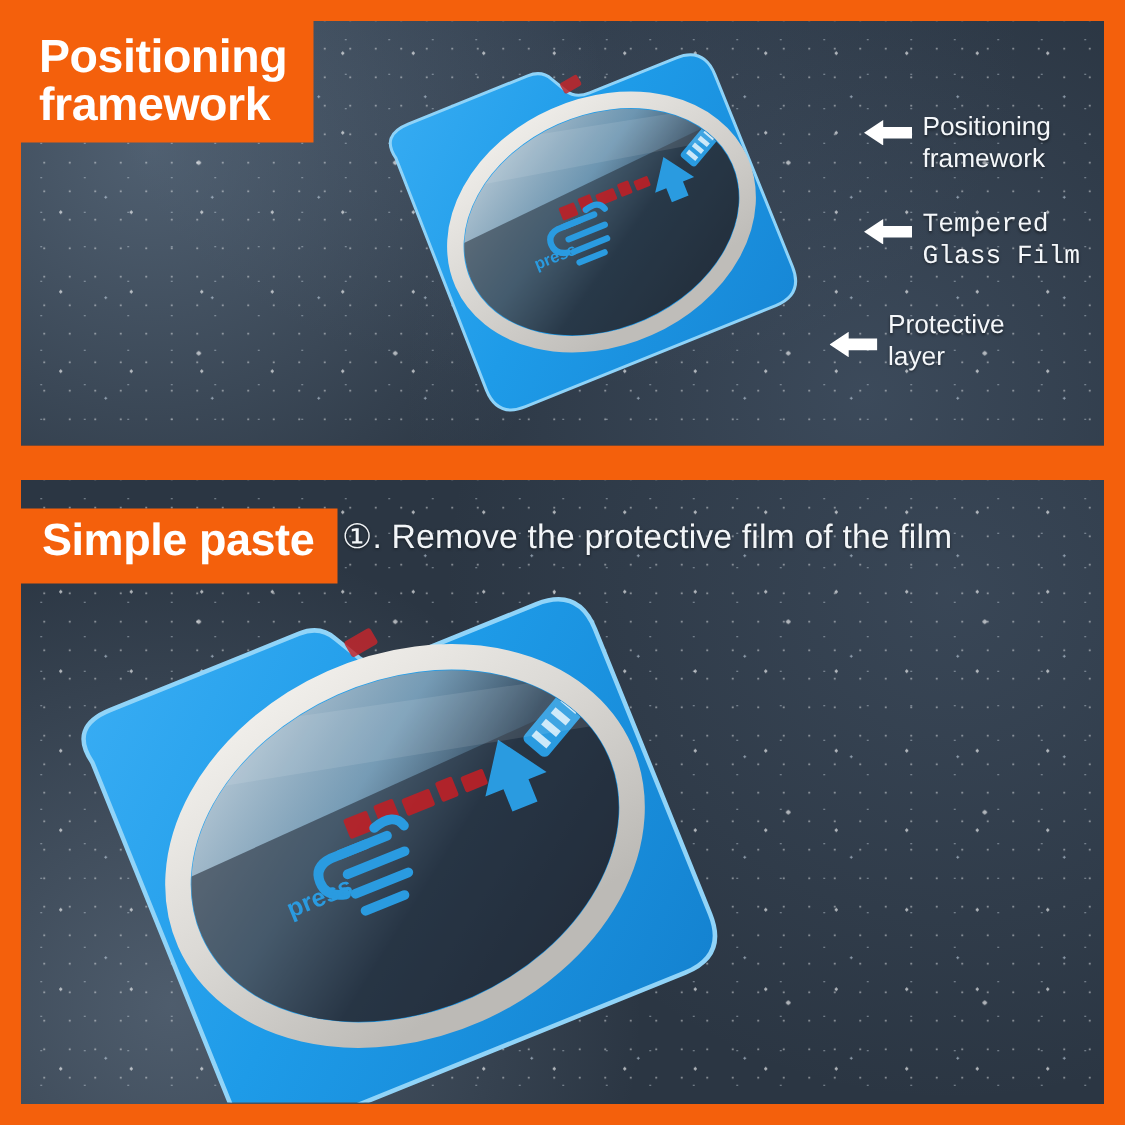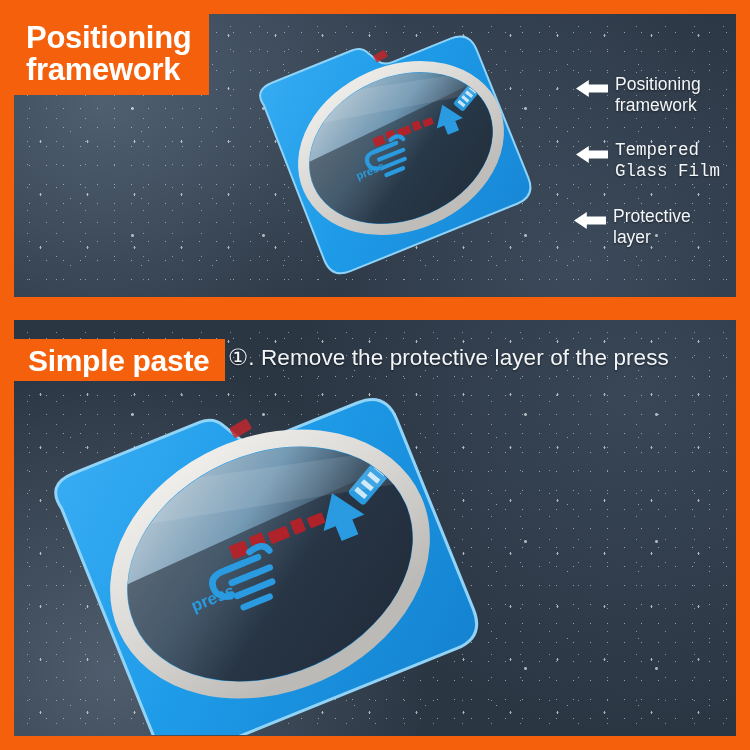--- a/index.html
+++ b/index.html
@@ -83,21 +83,21 @@
   }
   #title-top {
     top: 0;
     left: 0;
     padding: 8px 18px 10px 12px;
     font-size: 31px;
   }
   #title-bottom {
     top: 19px;
     left: 0;
-    padding: 7px 16px 4px 14px;
+    padding: 7px 16px 12px 14px;
     font-size: 30px;
   }
 
   
   #step-text {
     position: absolute;
     top: 24px;
     left: 214px;
     color: #F2F5F8;
     font-size: 22.5px;
@@ -126,21 +126,21 @@
   }
   .callout .callout-label {
     color: #F4F7FA;
     font-size: 17.5px;
     line-height: 1.18;
     white-space: pre-line;
     text-shadow: 0 1px 2px rgba(0,0,0,0.5);
   }
   #callout-0 { top: 60px;  left: 562px; }
   #callout-1 { top: 126px; left: 562px; font-family: Liberation Mono, monospace; }
-  #callout-2 { top: 192px; left: 560px; }
+  #callout-2 { top: 192px; left: 539px; align-items: center; }
 
   
   .device-wrap {
     position: absolute;
     z-index: 3;
   }
   #device-top    { top: 14px;  left: 232px; width: 310px; height: 262px; }
   #device-bottom { top: 70px;  left: 28px;  width: 490px; height: 345px; }
   .device-wrap svg { display: block; width: 100%; height: 100%; }
 </style>
@@ -339,16 +339,16 @@
 
           <text x="152" y="222" fill="#2A9BE0" font-family="Liberation Sans, sans-serif" font-size="17" font-weight="bold" transform="rotate(-22 152 222)">press</text>
 
           <path d="M 70 100 L 390 54 L 390 88 L 70 140 Z" fill="#ffffff" opacity="0.10"></path>
         </g>
       </svg>
     </div>
 
     <div class="title-block" id="title-bottom">Simple paste</div>
 
-    <div id="step-text">①. Remove the protective layer of the press</div>
+    <div id="step-text">①. Remove the protective film of the film</div>
   </div>
 
 </div>
 
 </body></html>

